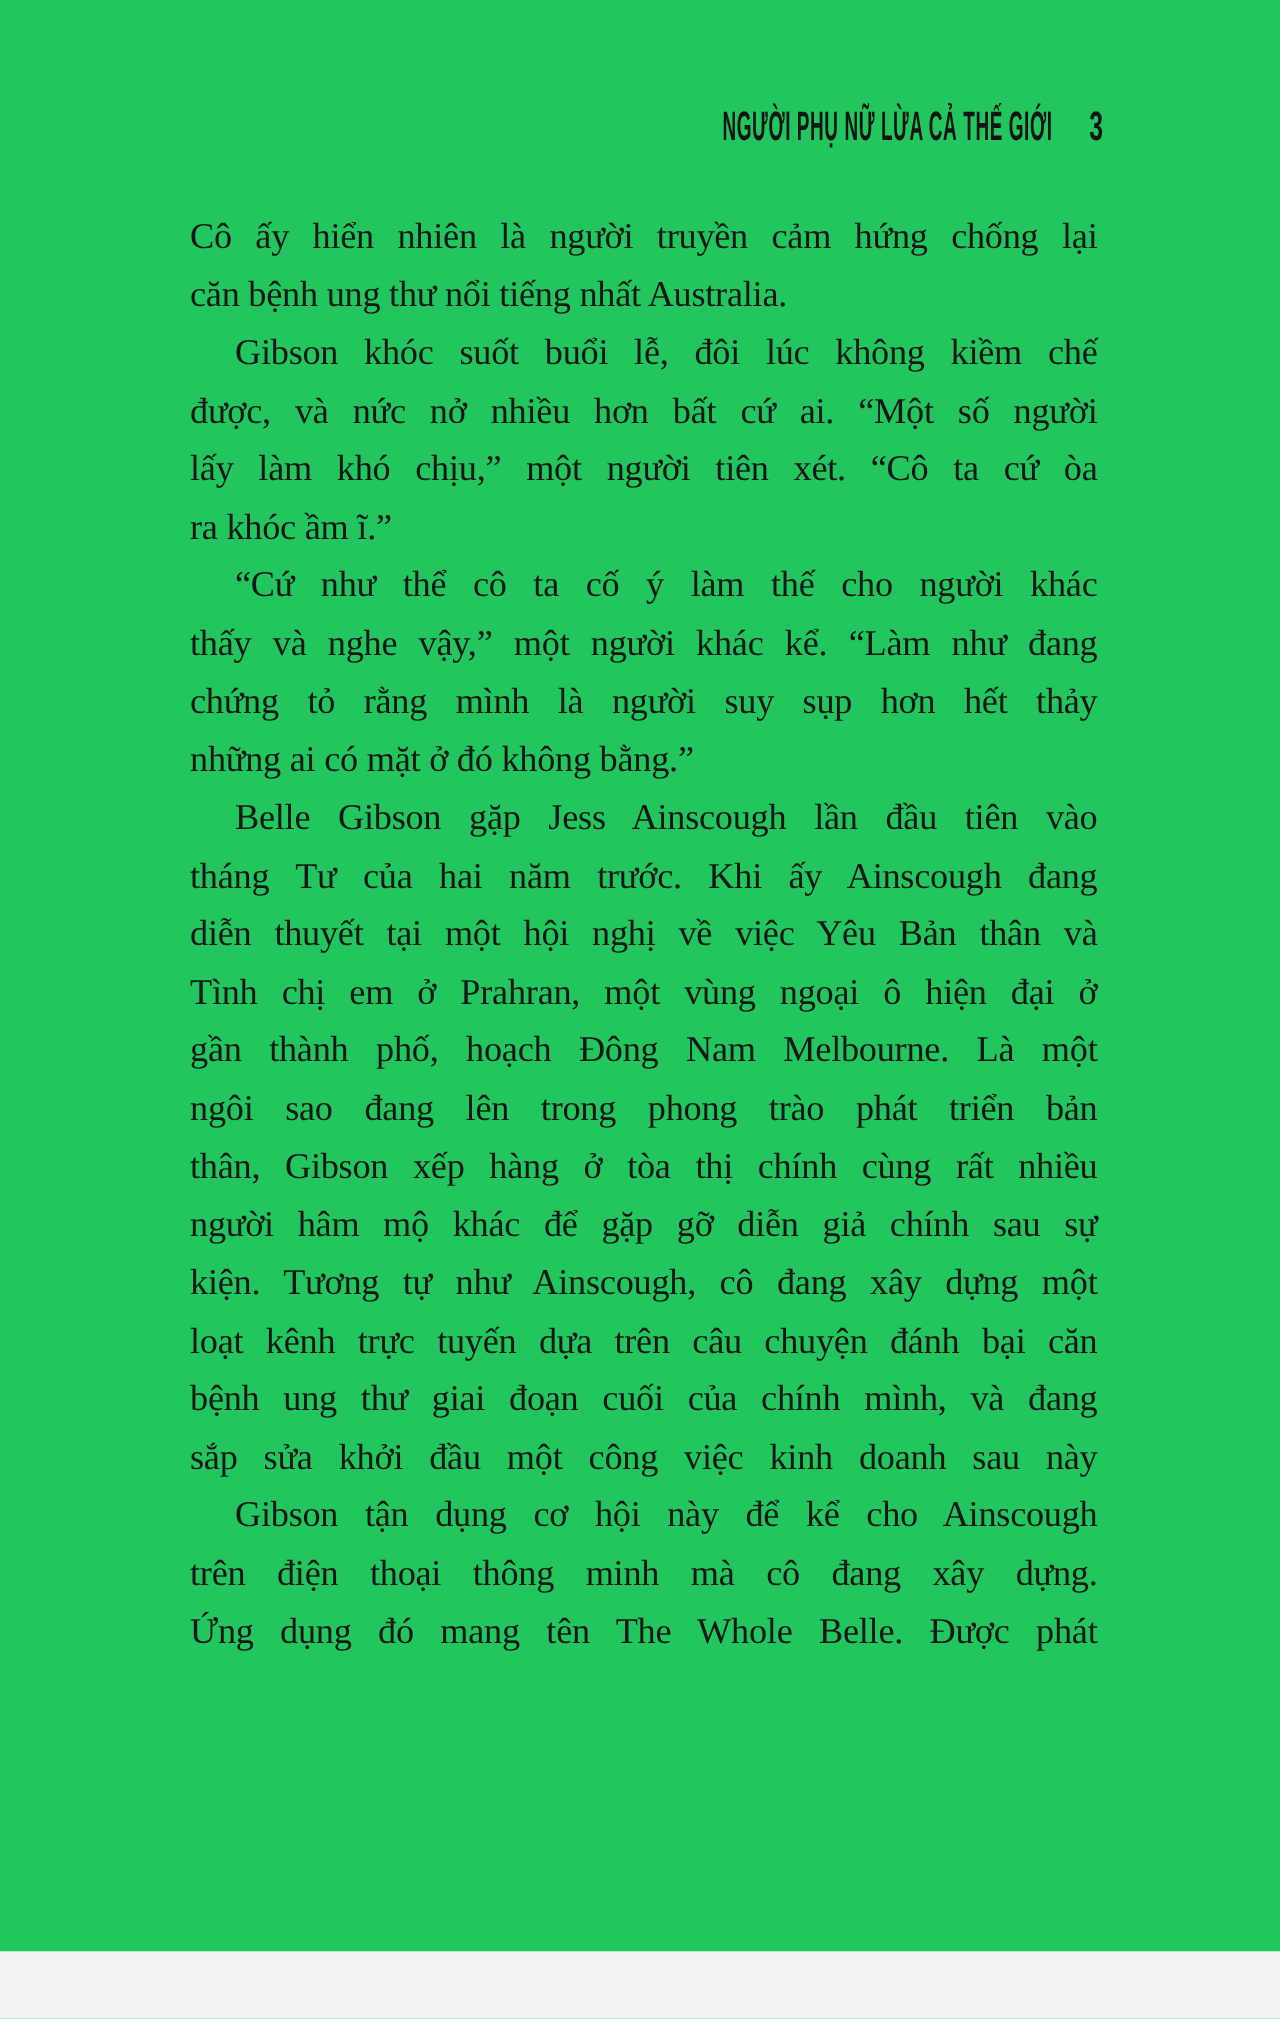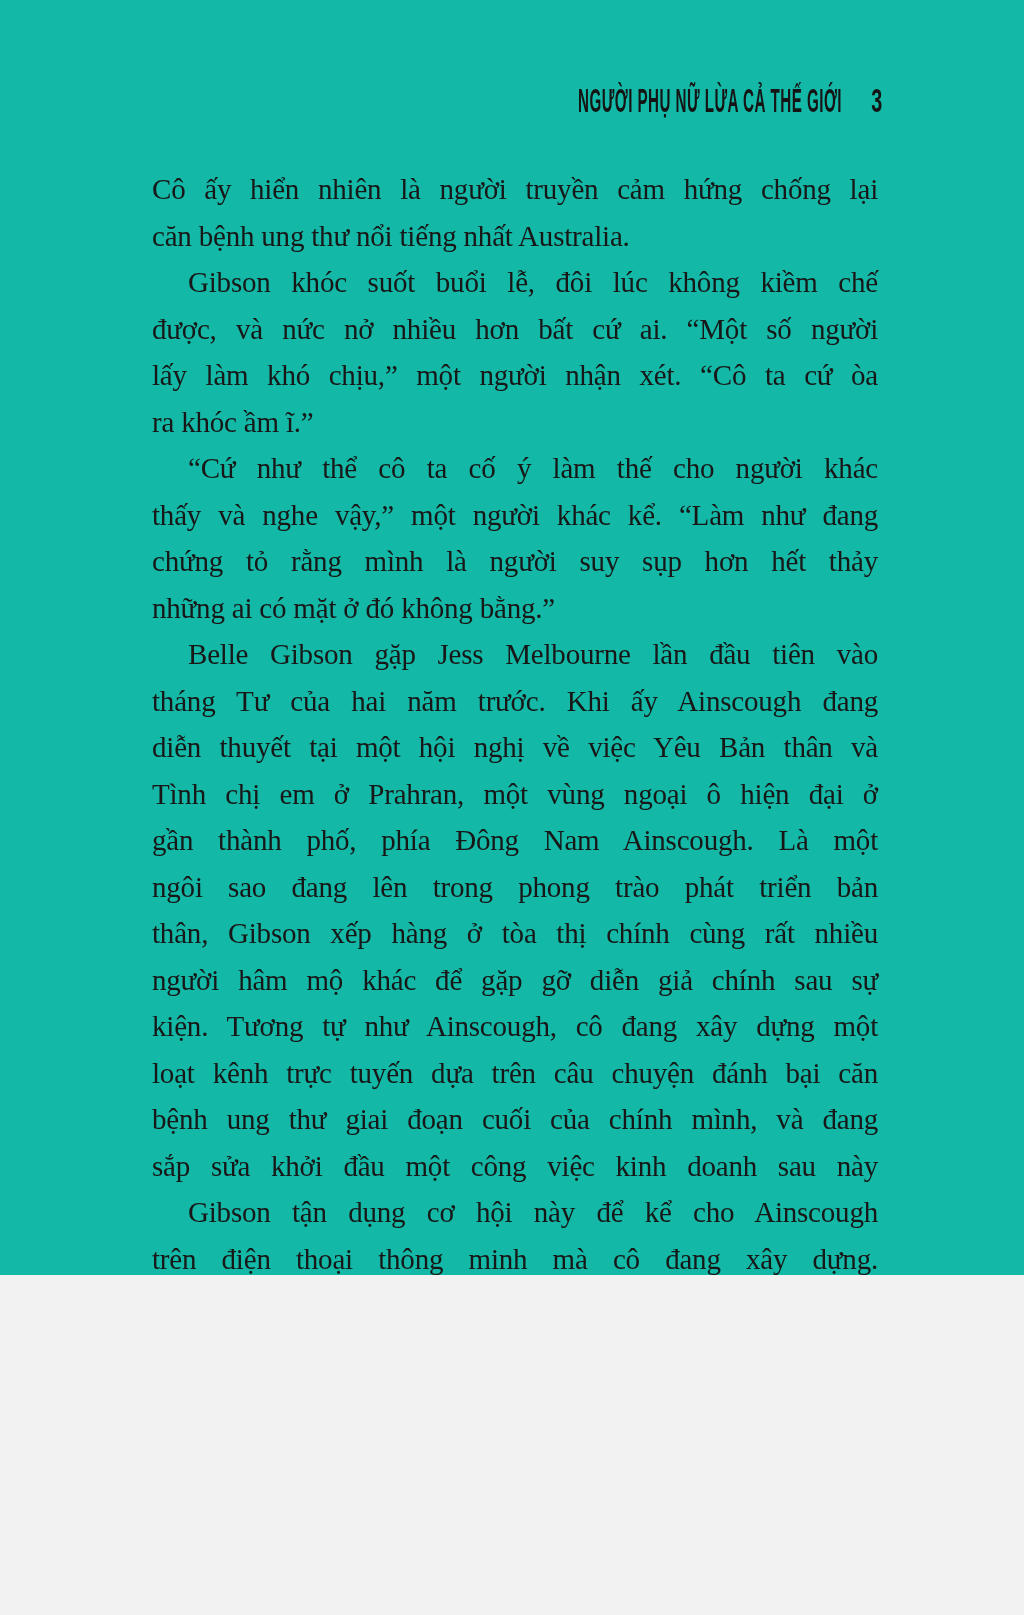--- a/index.html
+++ b/index.html
@@ -3,22 +3,22 @@
 <meta charset="utf-8">
 <style>
   html, body { margin: 0; padding: 0; }
   body {
     width: 1024px; height: 1615px;
     background: #f2f2f2;
     font-family: "Liberation Serif", "DejaVu Serif", serif;
   }
   .page {
     position: relative;
-    width: 1024px; height: 1275px;
-    background: #14b8a6;
+    width: 1024px; height: 1561px;
+    background: #22c55e;
     overflow: hidden;
   }
   
   .page-header {
     position: absolute;
     top: 84px; right: 142px;
     display: flex;
     align-items: flex-start;
     color: #141414;
   }
@@ -71,31 +71,31 @@
   <div class="page-header">
     <span class="running-title">NGƯỜI PHỤ NỮ LỪA CẢ THẾ GIỚI</span>
     <span class="page-number">3</span>
   </div>
 
   <div class="page-body">
     <div class="line">Cô ấy hiển nhiên là người truyền cảm hứng chống lại</div>
     <div class="line last">căn bệnh ung thư nổi tiếng nhất Australia.</div>
     <div class="line indent">Gibson khóc suốt buổi lễ, đôi lúc không kiềm chế</div>
     <div class="line">được, và nức nở nhiều hơn bất cứ ai. “Một số người</div>
-    <div class="line">lấy làm khó chịu,” một người nhận xét. “Cô ta cứ òa</div>
+    <div class="line">lấy làm khó chịu,” một người tiên xét. “Cô ta cứ òa</div>
     <div class="line last">ra khóc ầm ĩ.”</div>
     <div class="line indent">“Cứ như thể cô ta cố ý làm thế cho người khác</div>
     <div class="line">thấy và nghe vậy,” một người khác kể. “Làm như đang</div>
     <div class="line">chứng tỏ rằng mình là người suy sụp hơn hết thảy</div>
     <div class="line last">những ai có mặt ở đó không bằng.”</div>
-    <div class="line indent">Belle Gibson gặp Jess Melbourne lần đầu tiên vào</div>
+    <div class="line indent">Belle Gibson gặp Jess Ainscough lần đầu tiên vào</div>
     <div class="line">tháng Tư của hai năm trước. Khi ấy Ainscough đang</div>
     <div class="line">diễn thuyết tại một hội nghị về việc Yêu Bản thân và</div>
     <div class="line">Tình chị em ở Prahran, một vùng ngoại ô hiện đại ở</div>
-    <div class="line">gần thành phố, phía Đông Nam Ainscough. Là một</div>
+    <div class="line">gần thành phố, hoạch Đông Nam Melbourne. Là một</div>
     <div class="line">ngôi sao đang lên trong phong trào phát triển bản</div>
     <div class="line">thân, Gibson xếp hàng ở tòa thị chính cùng rất nhiều</div>
     <div class="line">người hâm mộ khác để gặp gỡ diễn giả chính sau sự</div>
     <div class="line">kiện. Tương tự như Ainscough, cô đang xây dựng một</div>
     <div class="line">loạt kênh trực tuyến dựa trên câu chuyện đánh bại căn</div>
     <div class="line">bệnh ung thư giai đoạn cuối của chính mình, và đang</div>
     <div class="line">sắp sửa khởi đầu một công việc kinh doanh sau này</div>
     <div class="line indent">Gibson tận dụng cơ hội này để kể cho Ainscough</div>
     <div class="line">trên điện thoại thông minh mà cô đang xây dựng.</div>
     <div class="line">Ứng dụng đó mang tên The Whole Belle. Được phát</div>

